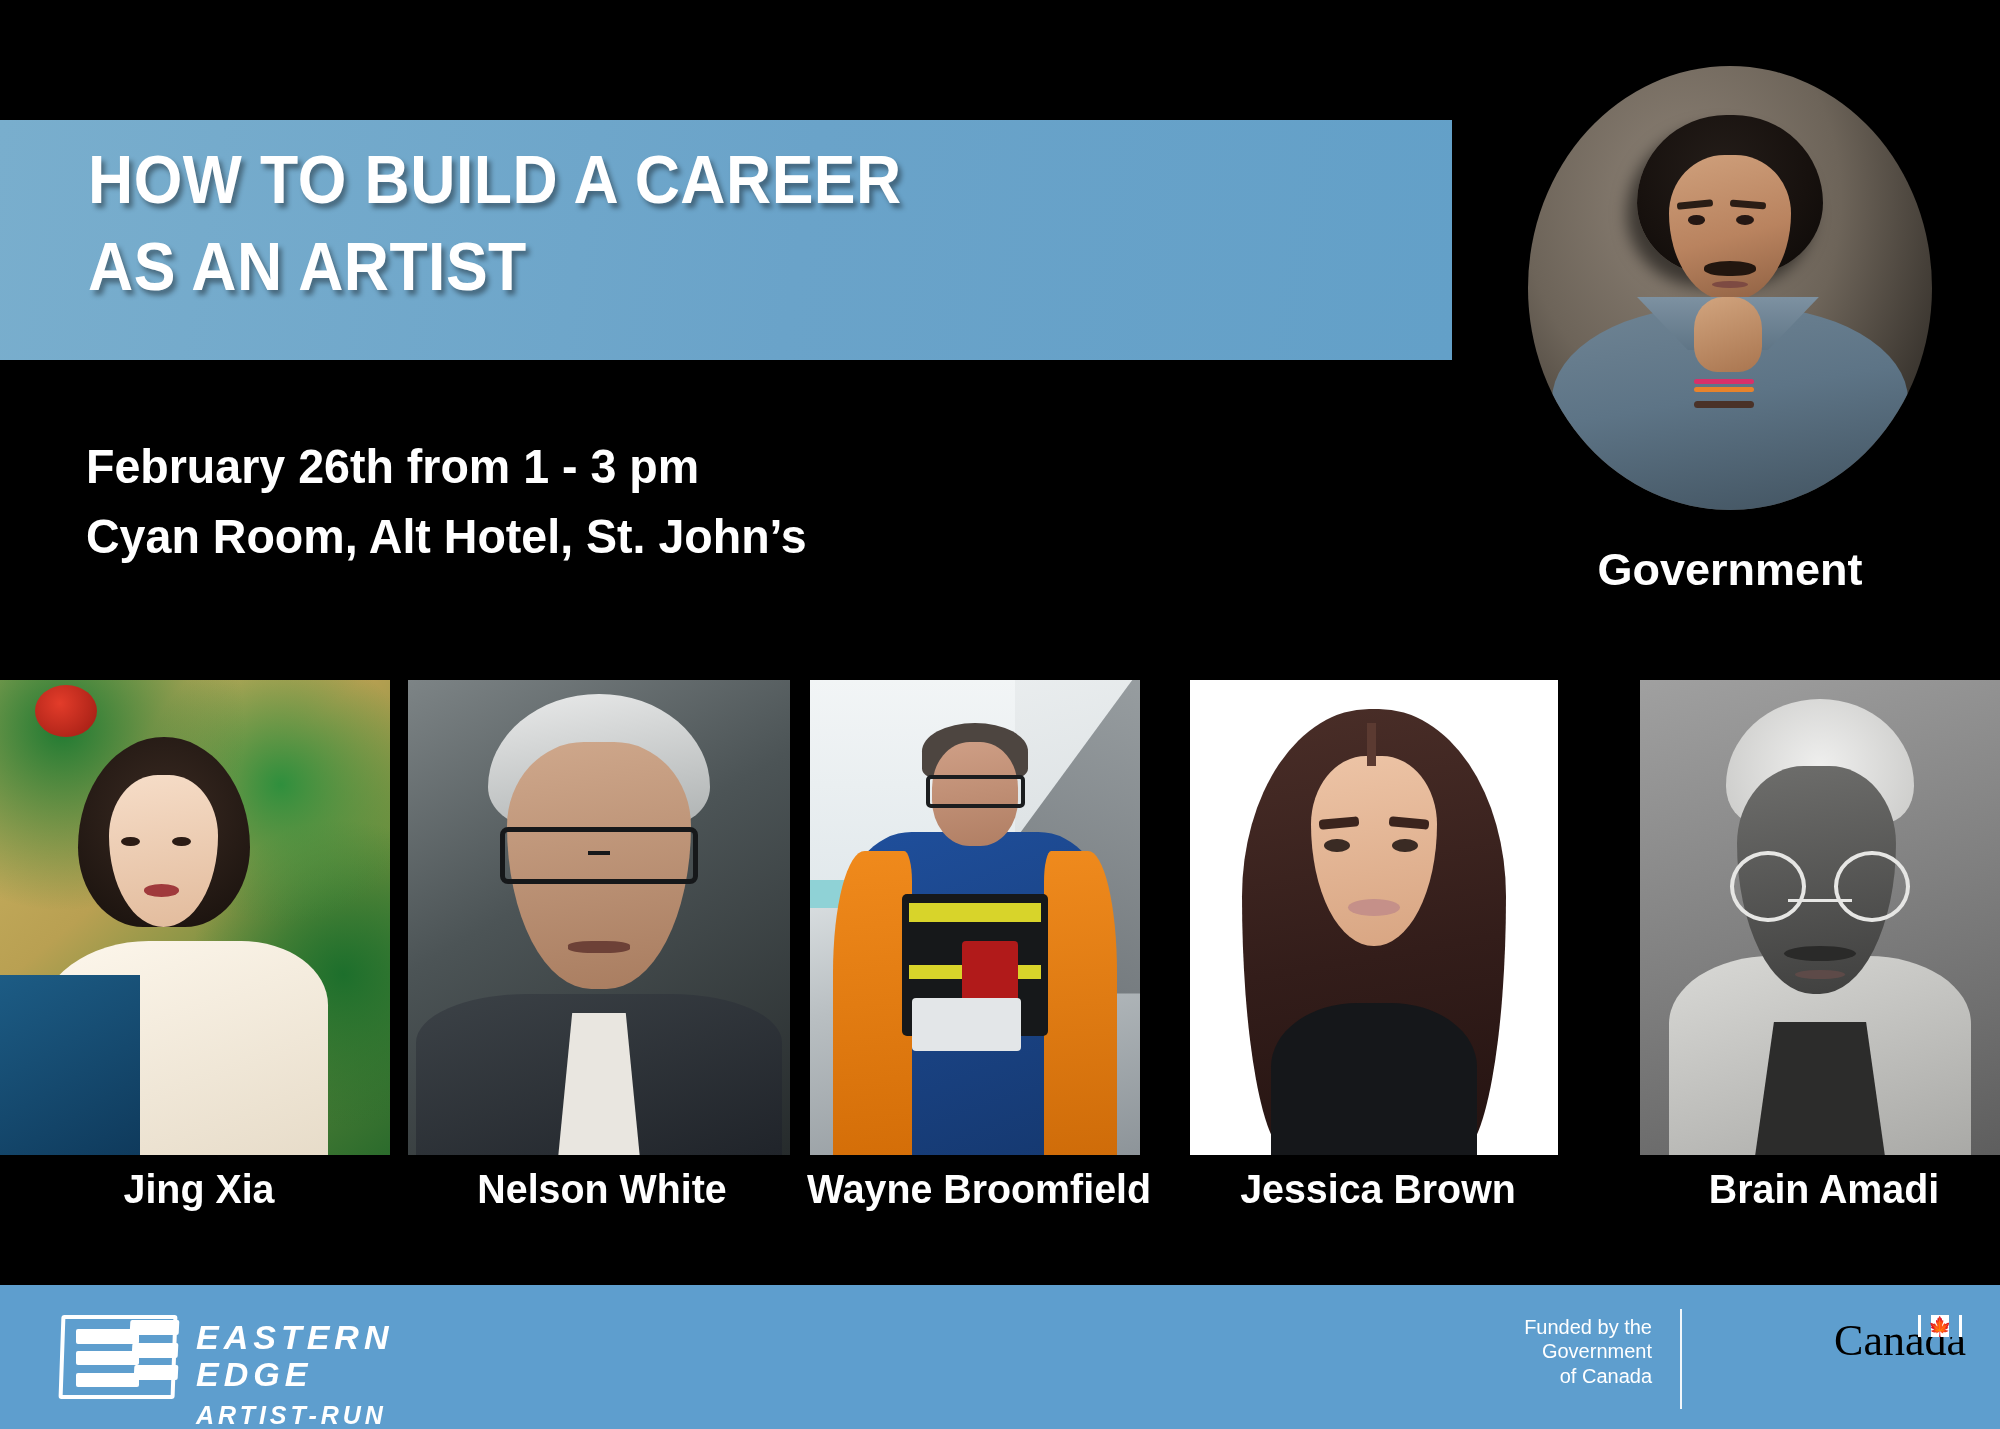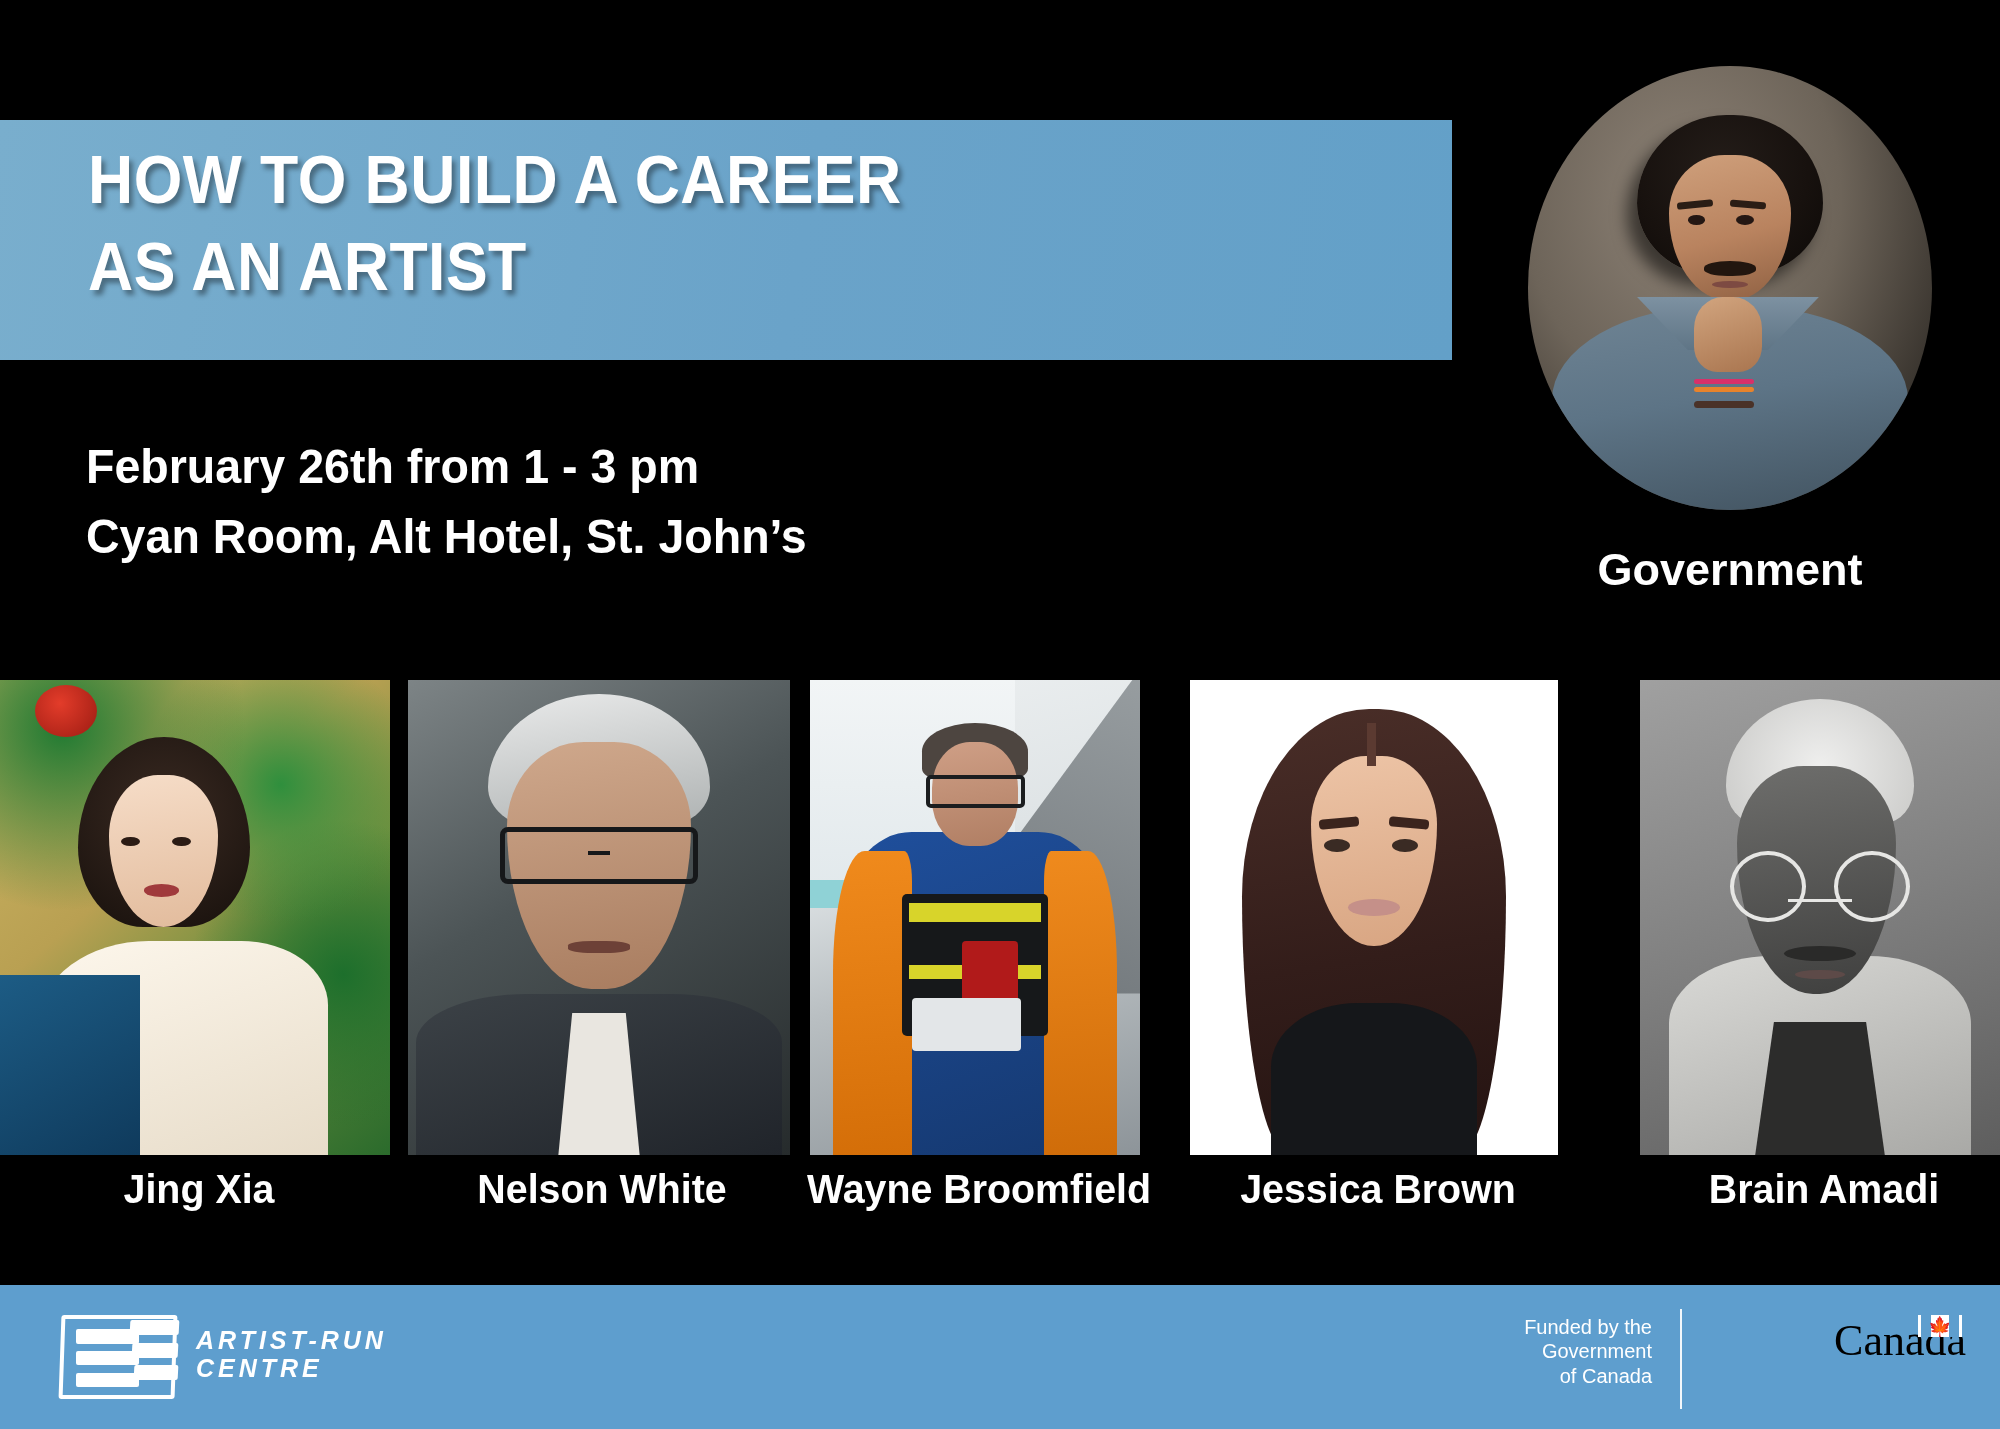--- a/index.html
+++ b/index.html
@@ -343,20 +343,21 @@
       <div class="ee-mark">
         <div class="ee-box"></div>
         <div class="ee-bar b1"></div>
         <div class="ee-bar b2"></div>
         <div class="ee-bar b3"></div>
         <div class="ee-bar b4"></div>
         <div class="ee-bar b5"></div>
         <div class="ee-bar b6"></div>
       </div>
       <div class="ee-words">
+        <div class="ee-l1">EASTERN EDGE</div>
         <div class="ee-l2">ARTIST-RUN CENTRE</div>
       </div>
     </div>
 
     <div class="fund">
       <div class="fund-col">Funded by the
 Government
 of Canada</div>
     </div>
     <div class="fund-div"></div>

